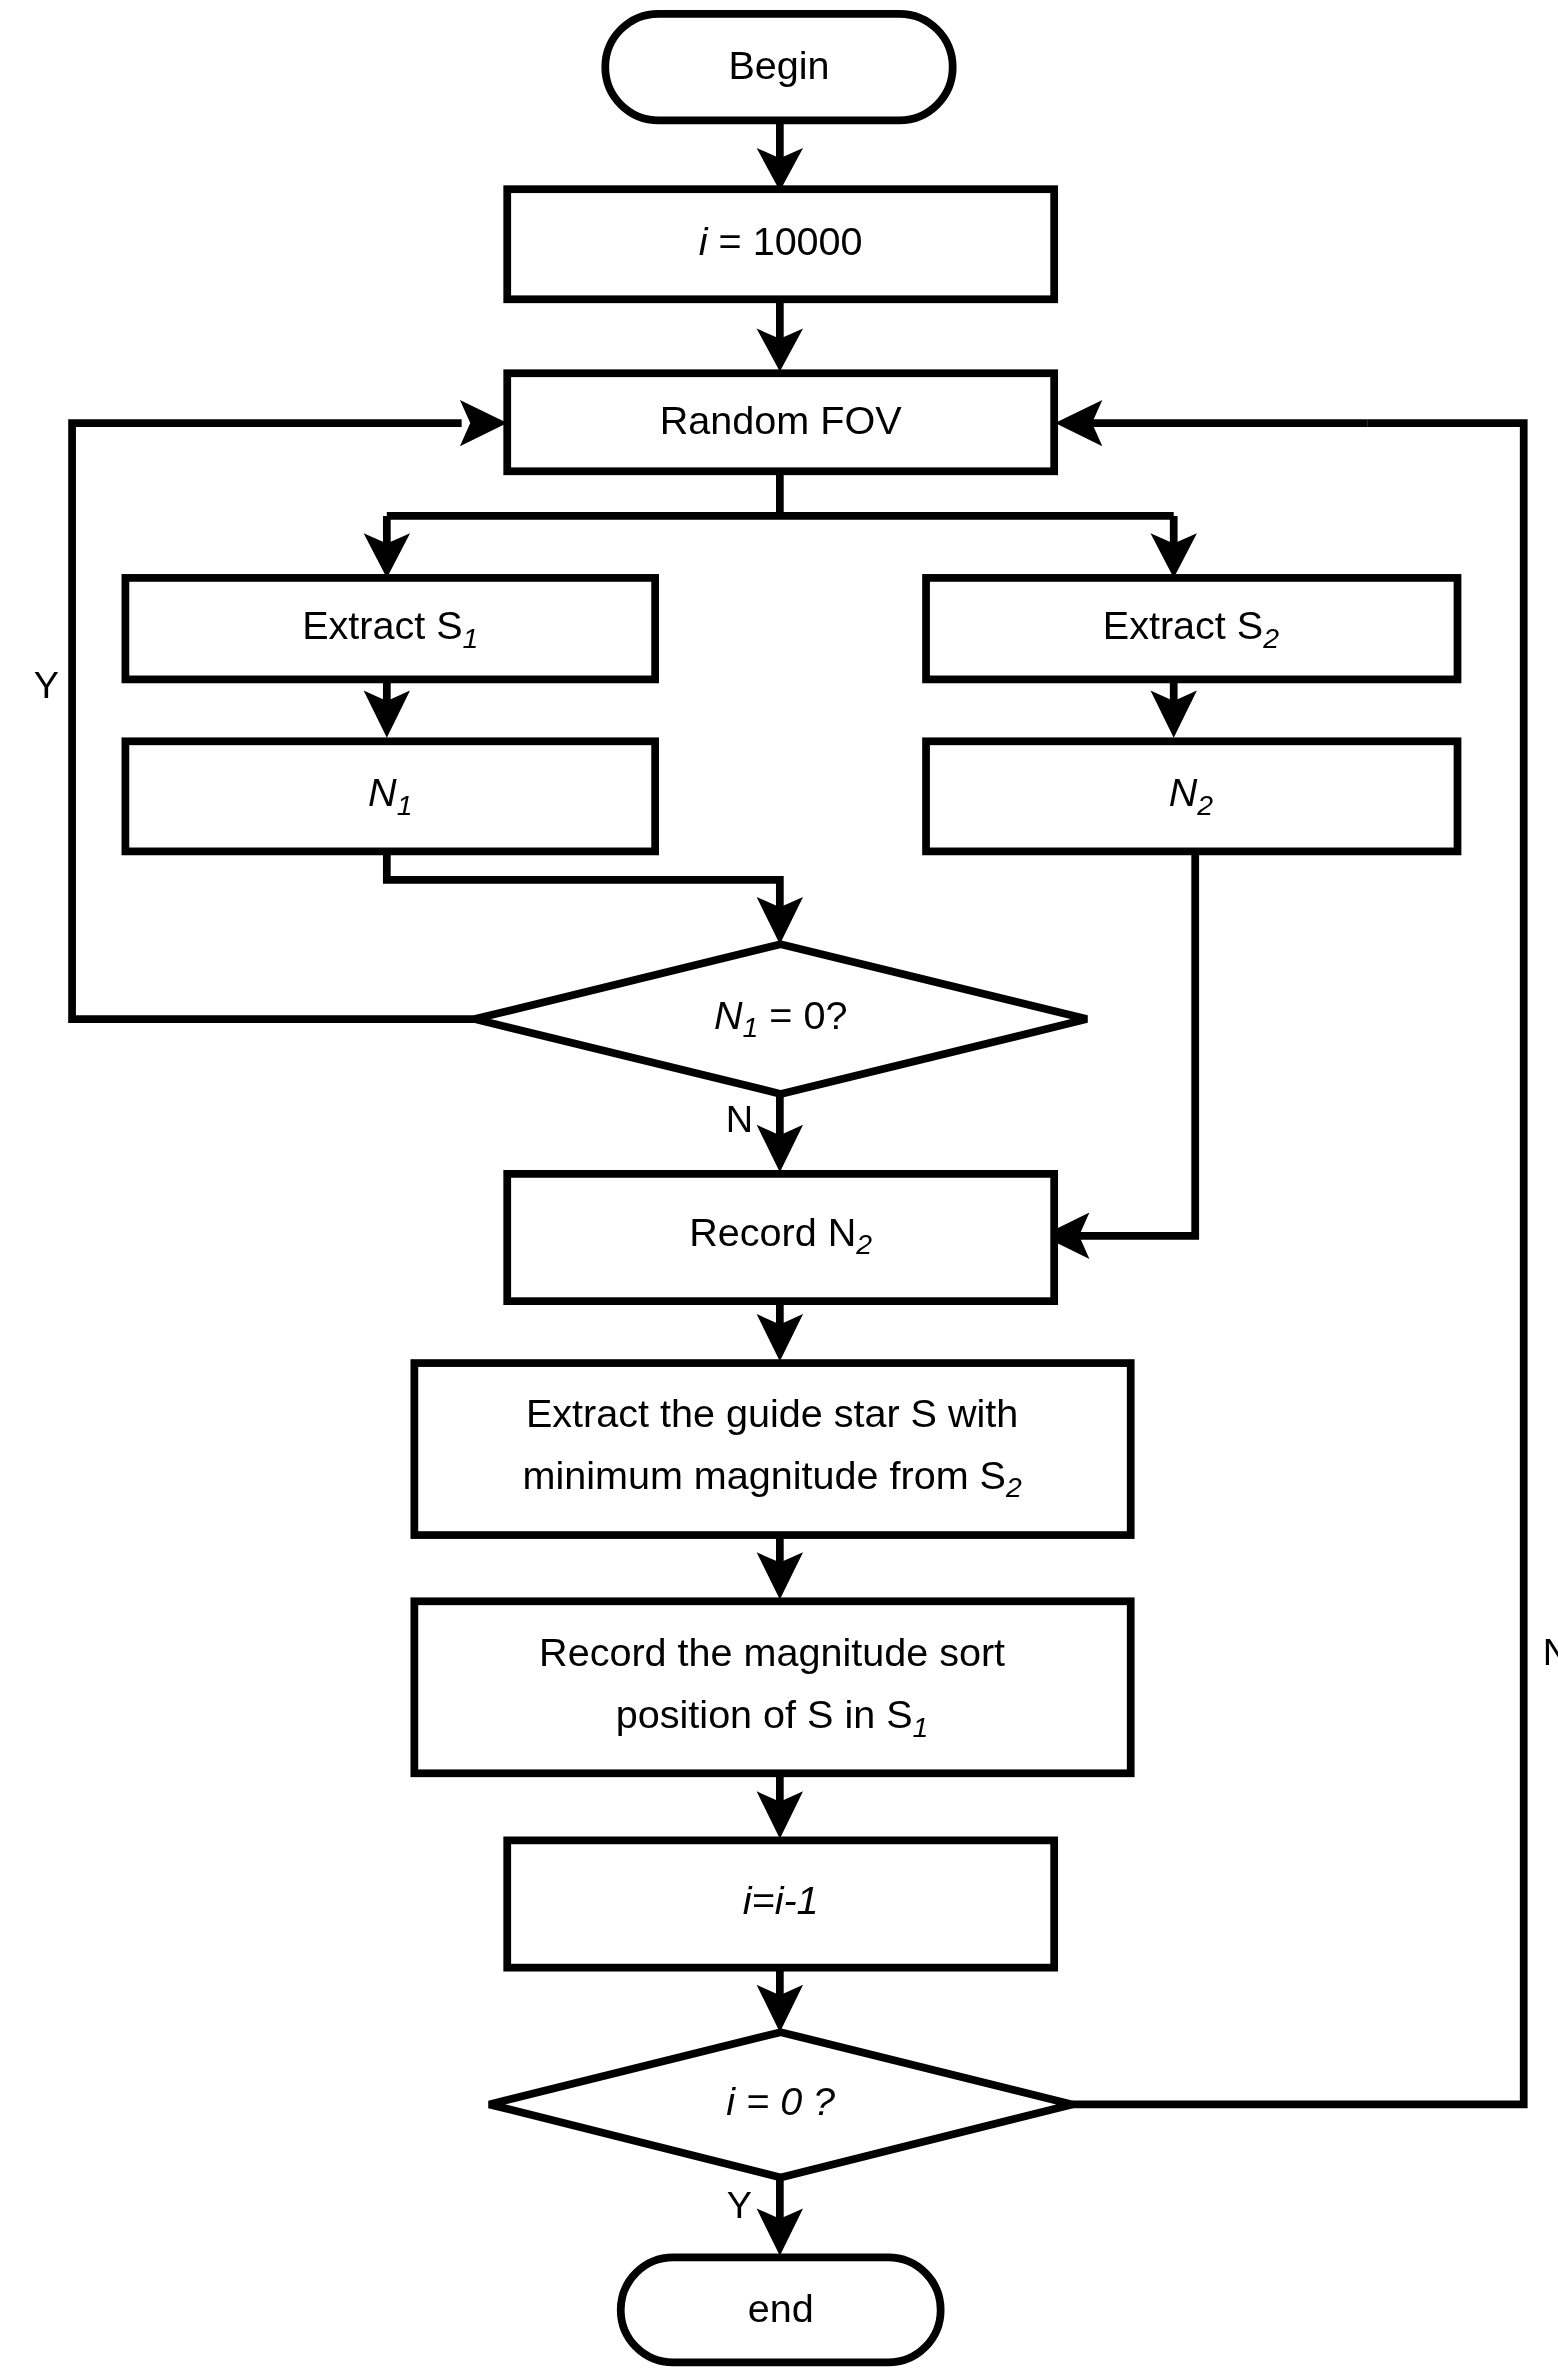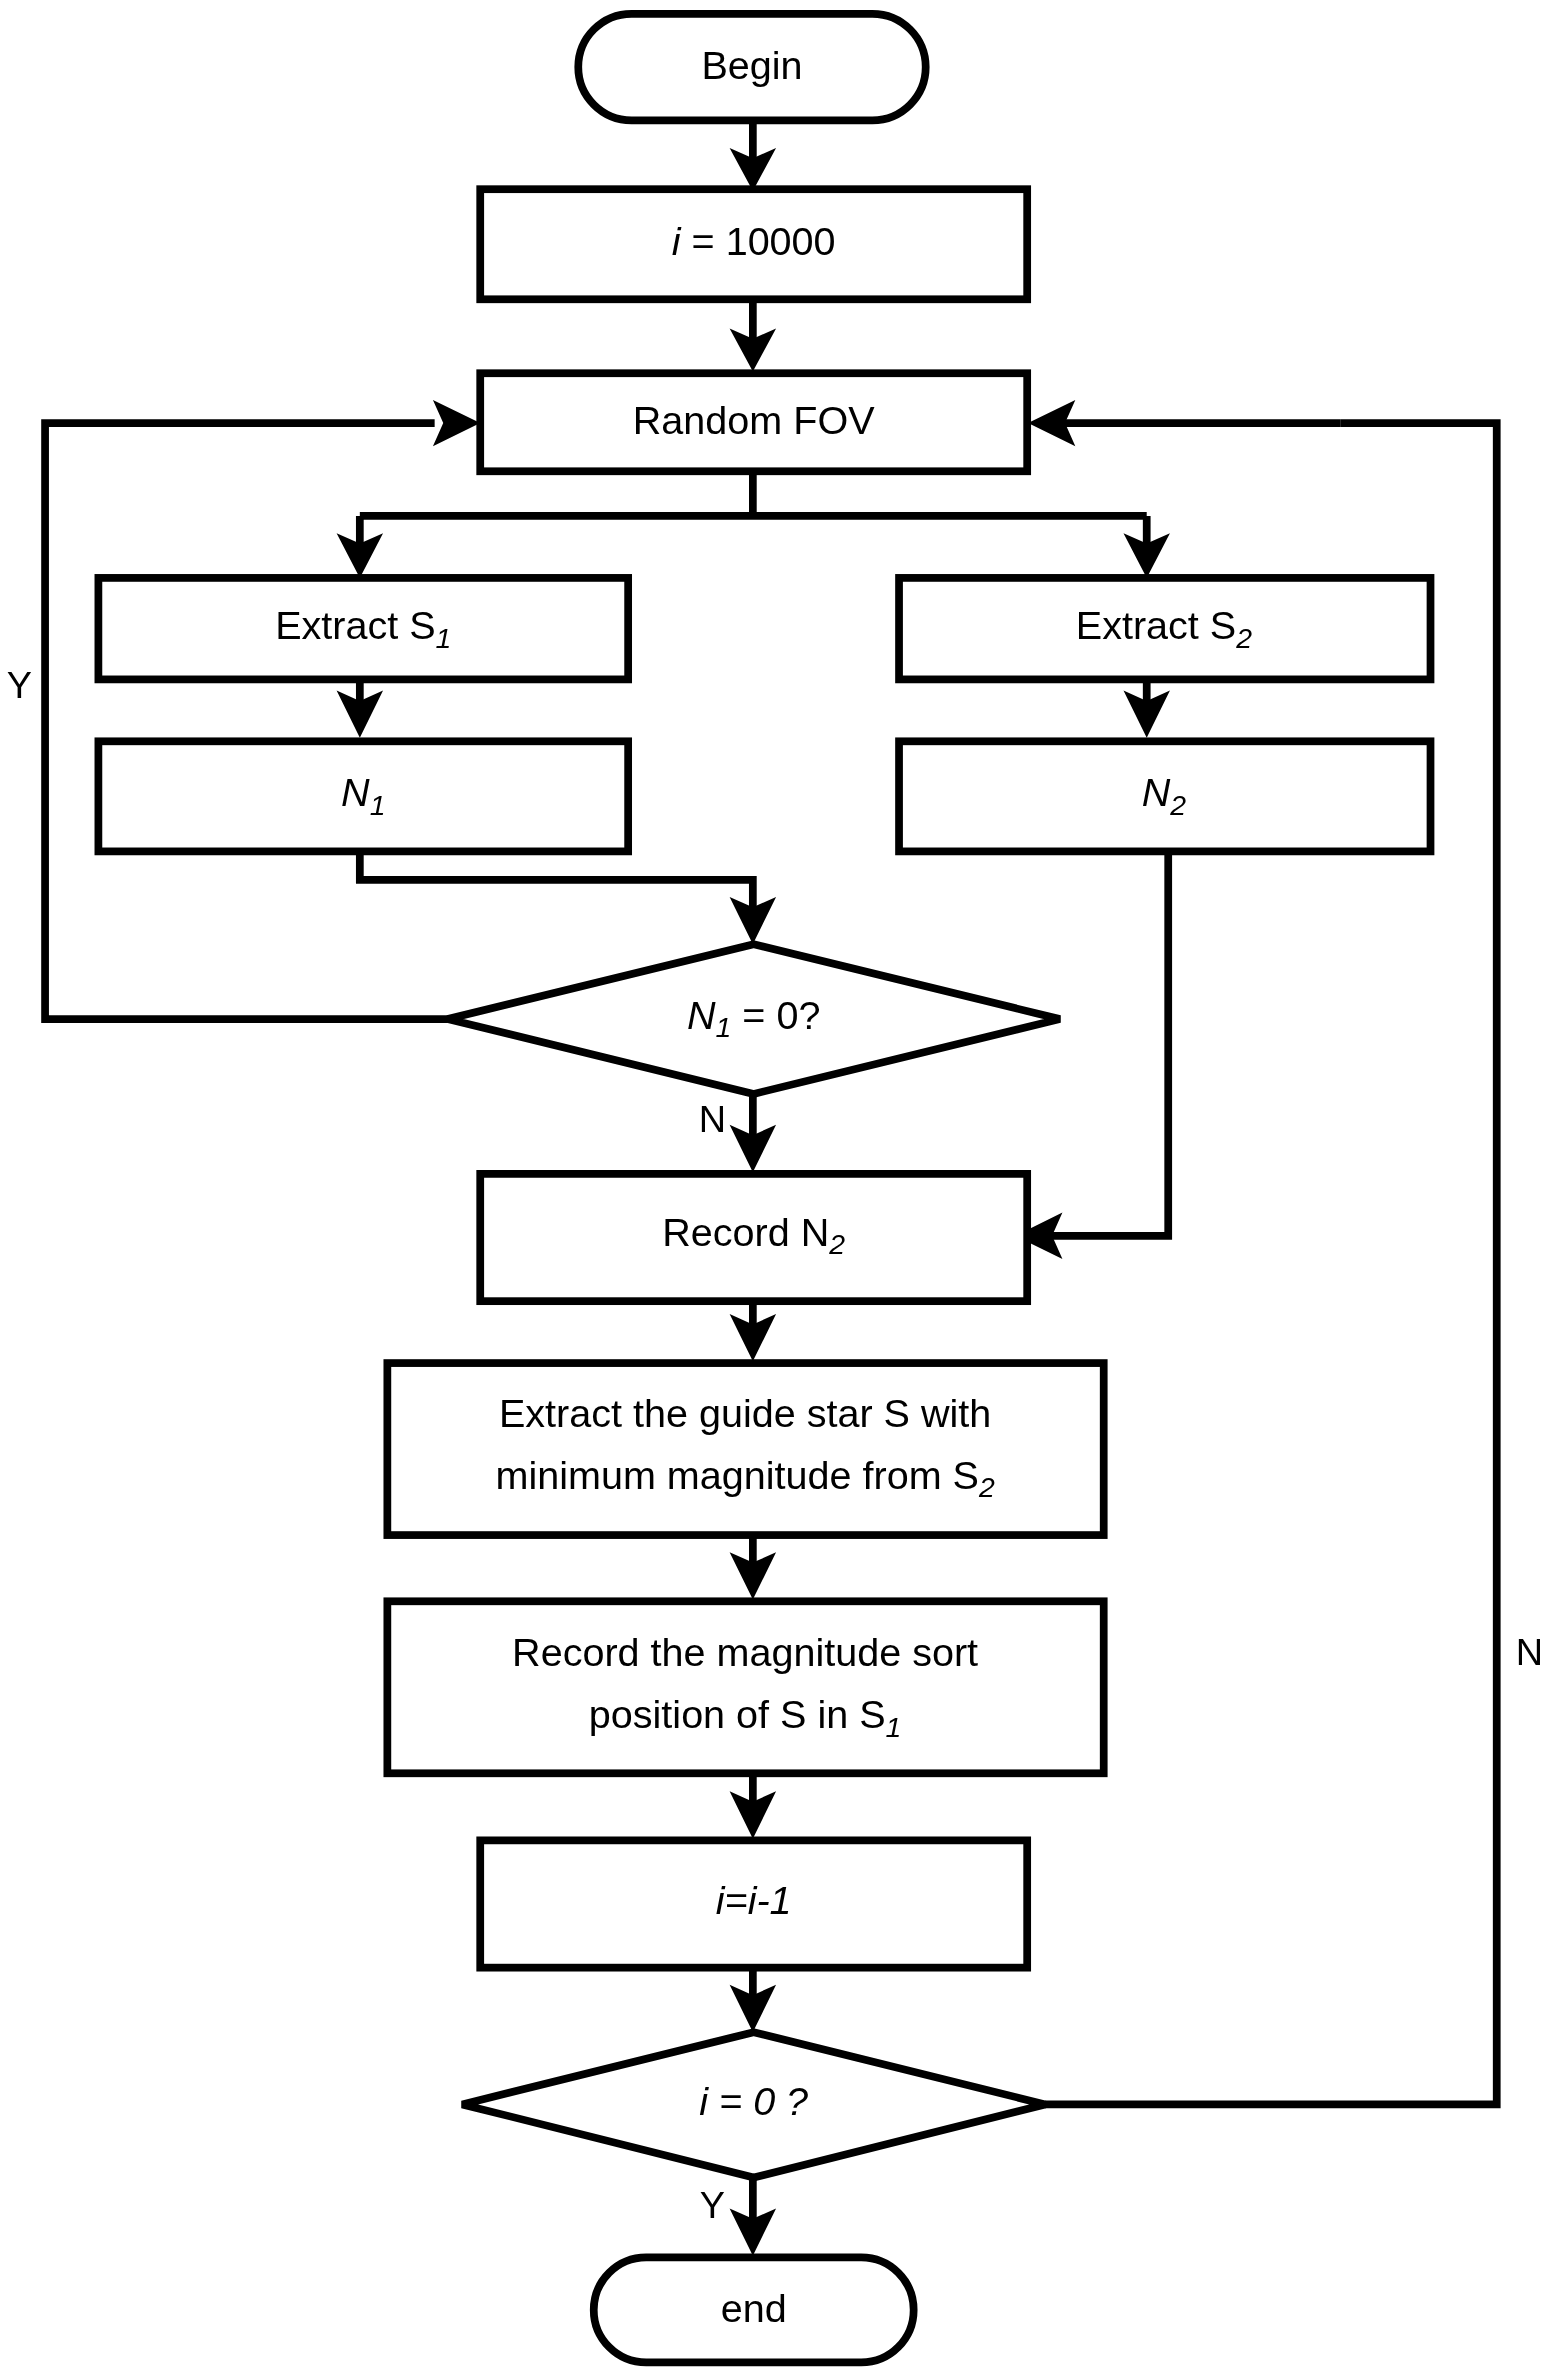--- a/index.html
+++ b/index.html
@@ -11,20 +11,21 @@
     width: 1559px;
     height: 2377px;
     font-family: "Liberation Sans", sans-serif;
     overflow: hidden;
   }
   #flow-root {
     position: relative;
     width: 1297px;
     height: 2377px;
     background: #ffffff;
+    padding-left: 27px;
   }
   svg#flow-svg {
     display: block;
     width: 1559px;
     height: 2377px;
   }
   .node-shape {
     fill: #ffffff;
     stroke: #000000;
     stroke-width: 9;

